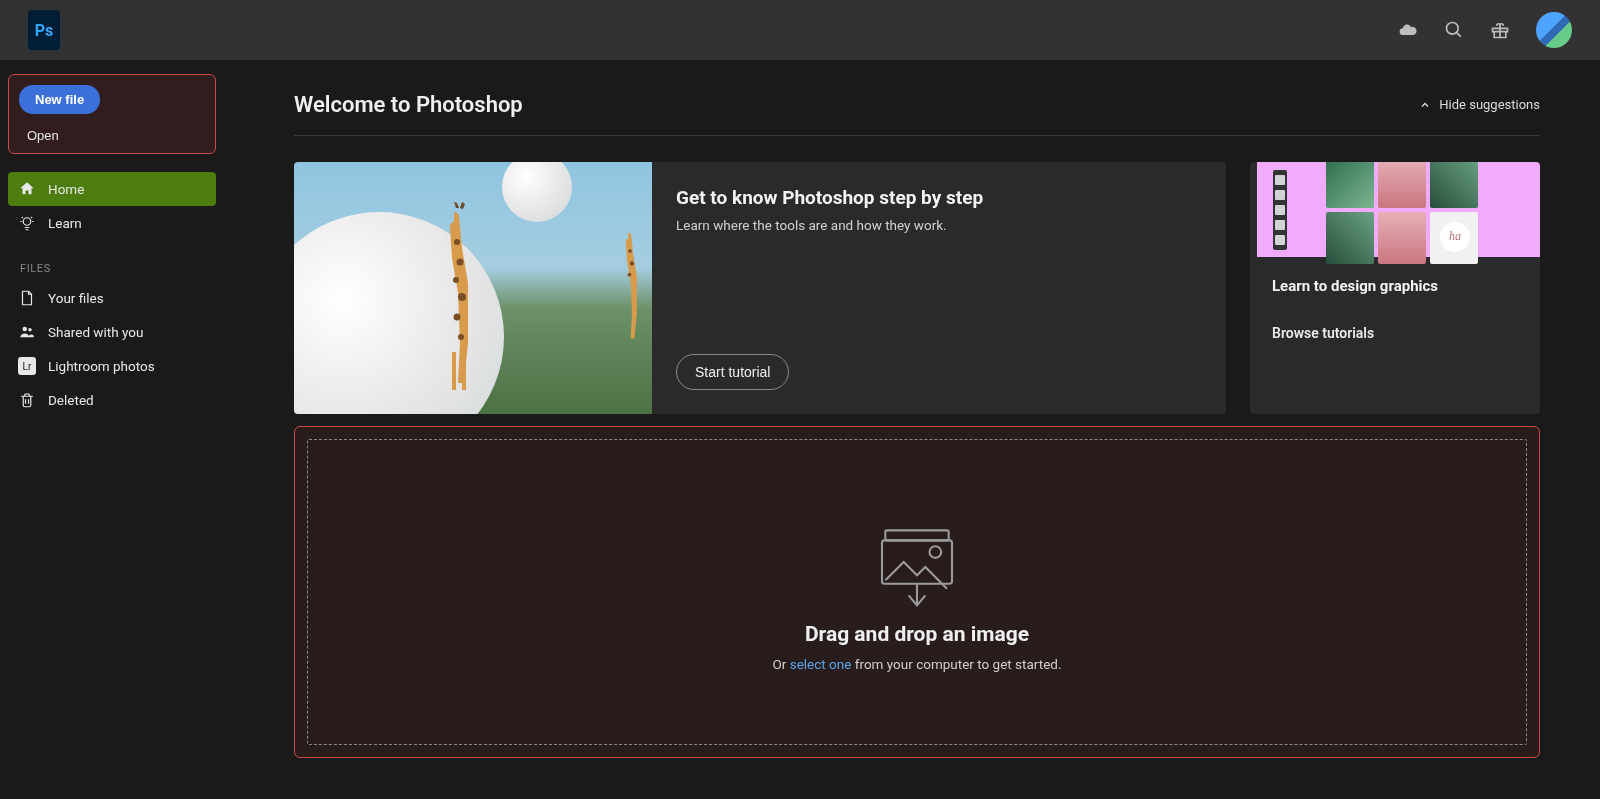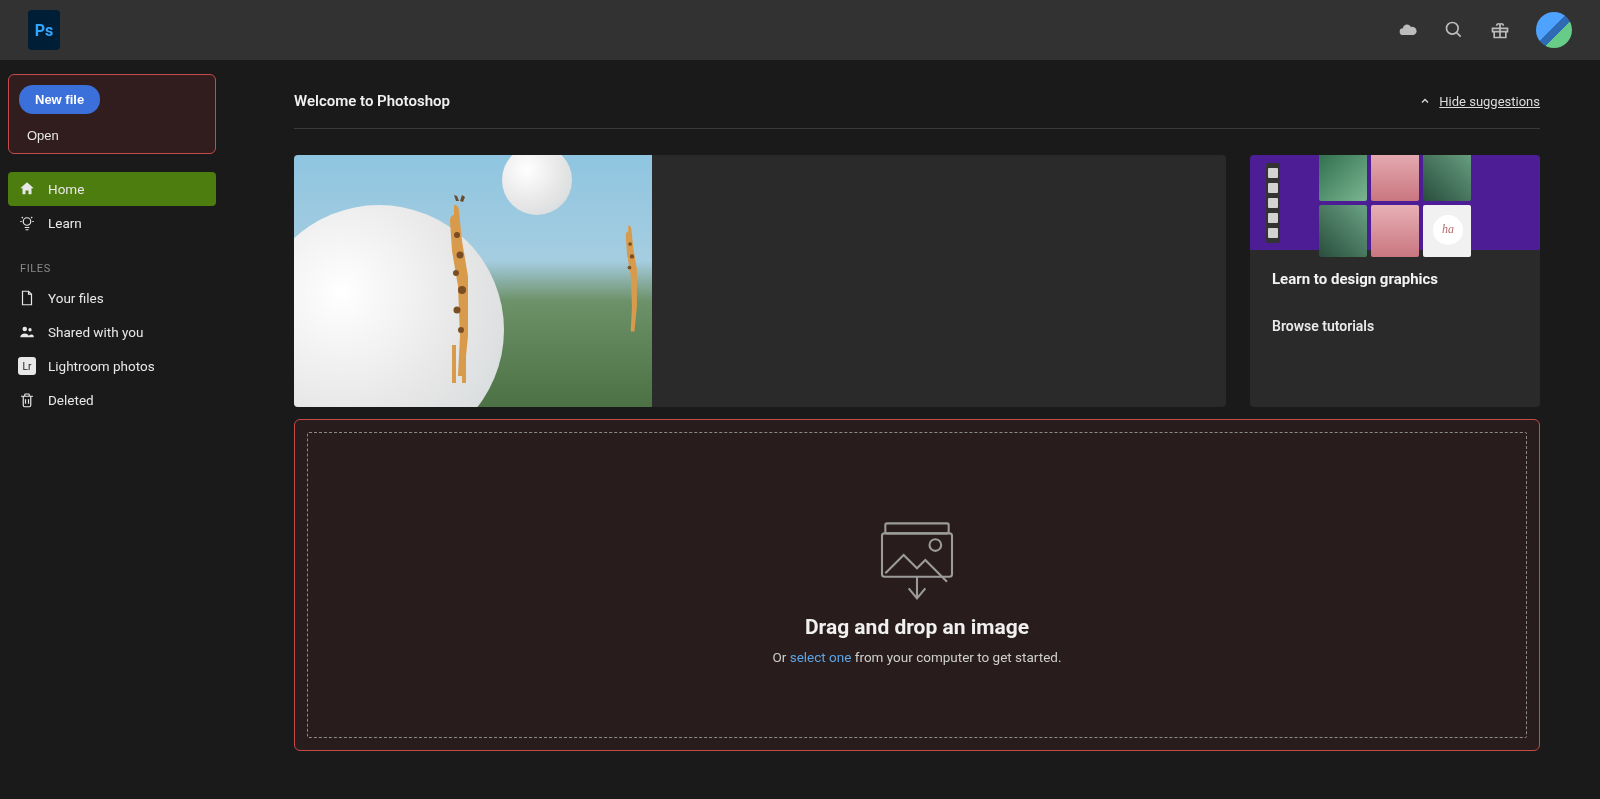--- a/index.html
+++ b/index.html
@@ -105,32 +105,31 @@
     overflow: hidden;
   }
   .main-header {
     display: flex;
     justify-content: space-between;
     align-items: center;
     padding-bottom: 18px;
     border-bottom: 1px solid #3a3a3a;
   }
   .welcome-title {
-    font-size: 15px;
+    font-size: 22px;
     font-weight: 600;
     color: #f0f0f0;
   }
   .hide-sugg {
     display: flex;
     align-items: center;
     gap: 8px;
     font-size: 13px;
     color: #dcdcdc;
     cursor: pointer;
-    text-decoration: underline;
   }
   .suggestion-row {
     display: flex;
     gap: 24px;
     margin-top: 26px;
   }
   .sugg-card {
     background: #2a2a2a;
     border-radius: 4px;
     display: flex;
@@ -159,23 +158,24 @@
     border:1.5px solid #8a8a8a;
     color:#f0f0f0;
     padding:9px 18px;
     border-radius:20px;
     font-size:14px;
     cursor:pointer;
   }
   .sugg-card.small { flex:none; width:290px; flex-direction:column;}
   .small-hero {
     height:95px; width:100%;
-    background:#4c1d95;
+    background:#f0abfc;
     display:flex; align-items:center; justify-content:center;
     position:relative;
+    margin-left:7px;
   }
   .tool-strip {
     position:absolute; left:16px; top:8px;
     width:14px; background:#333; border-radius:2px;
     display:flex; flex-direction:column; gap:5px; padding:5px 2px;
   }
   .tool-dot { width:10px;height:10px;background:#d3d3d3;border-radius:1px;}
   .tiles { display:grid; grid-template-columns:repeat(3,48px); grid-template-rows:repeat(2,52px); gap:4px;}
   .tile { background:#d6a6a6; border-radius:2px; position:relative; overflow:hidden;}
   .tile.g1 { background:linear-gradient(135deg,#2d6b4b,#7bb690);}
@@ -302,20 +302,27 @@
             <rect x="40" y="150" width="4" height="38" fill="#D89A4B"></rect>
               <rect x="50" y="150" width="4" height="38" fill="#D89A4B"></rect>
           </svg>
           <svg class="giraffe2" width="90" height="190" viewBox="0 0 90 190">
             <path d="M42 10c3 0 5 2 5 6l3 30 6 35v60l-4 40h-6l2-40-2-50-6-35-2-30c0-4 2-6 4-6z" fill="#D89A4B"></path>
             <circle cx="45" cy="40" r="3" fill="#7a4e24"></circle>
               <circle cx="48" cy="60" r="3.5" fill="#7a4e24"></circle>
               <circle cx="44" cy="78" r="3" fill="#7a4e24"></circle>
           </svg>
         </div>
+        <div class="sugg-body">
+          <div>
+            <h3>Get to know Photoshop step by step</h3>
+            <p>Learn where the tools are and how they work.</p>
+          </div>
+          <button class="tut-btn">Start tutorial</button>
+        </div>
       </div>
 
       <div class="sugg-card small">
         <div class="small-hero">
           <div class="tool-strip">
             <div class="tool-dot"></div>
               <div class="tool-dot"></div>
               <div class="tool-dot"></div>
               <div class="tool-dot"></div>
               <div class="tool-dot"></div>

